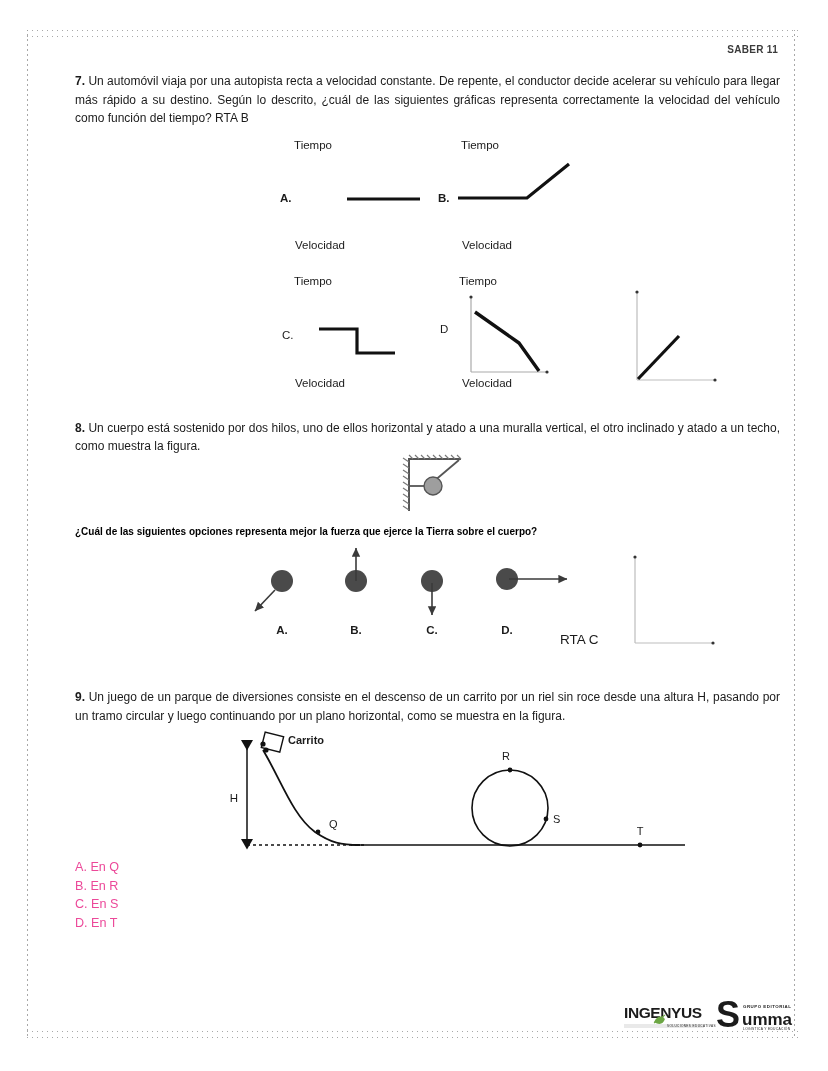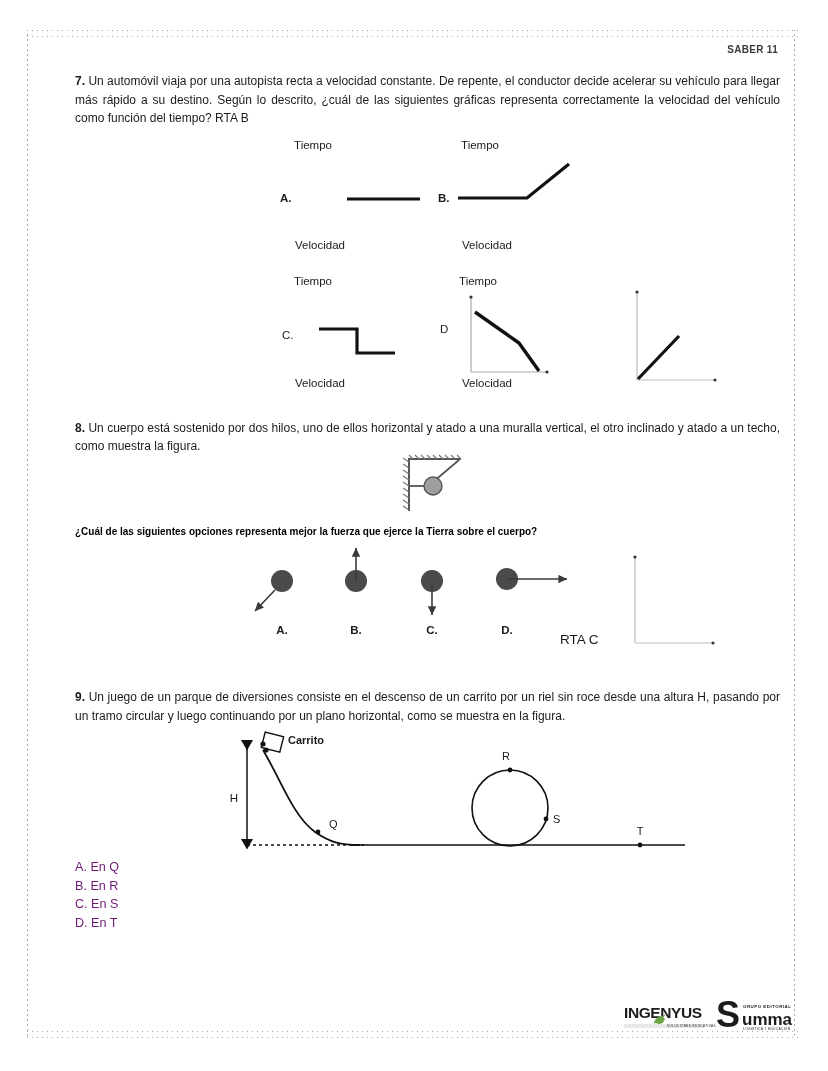--- a/index.html
+++ b/index.html
@@ -80,21 +80,21 @@
   .qnum { font-weight: bold; }
   .plain {
     font-size: 10px;
     line-height: 1.55;
     color: #000000;
     font-weight: bold;
   }
   .opt-list {
     font-size: 12.6px;
     line-height: 1.5;
-    color: #701a75;
+    color: #ec4899;
   }
   .fig { position: relative; }
   svg { display: block; overflow: visible; }
   text { font-family: "Liberation Sans", sans-serif; fill: #1b1b1b; }
 
   .logos {
     position: absolute;
     right: 34px;
     bottom: 40px;
     display: flex;

